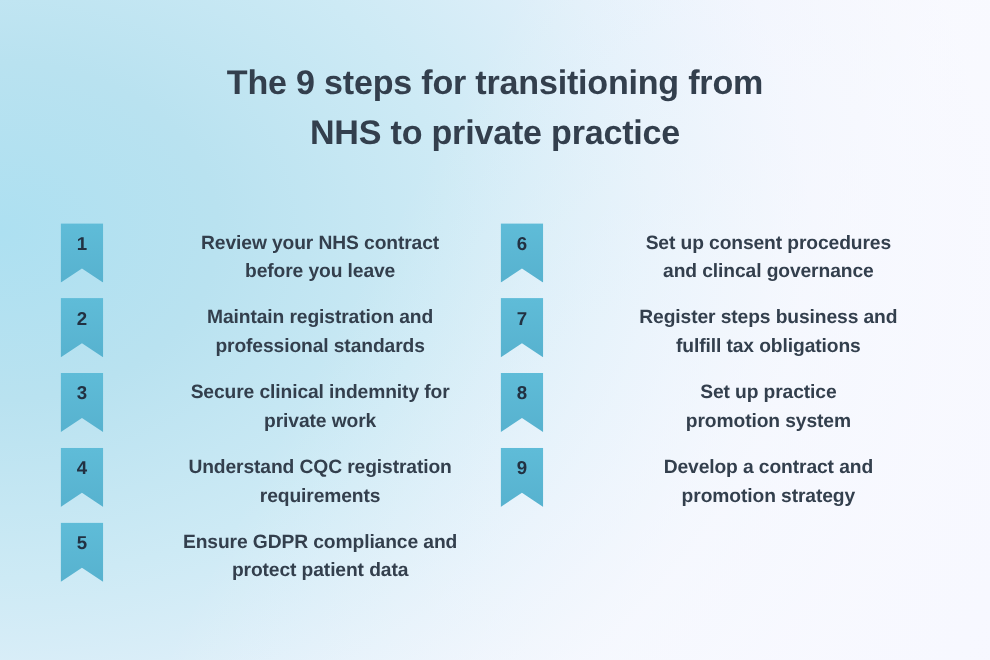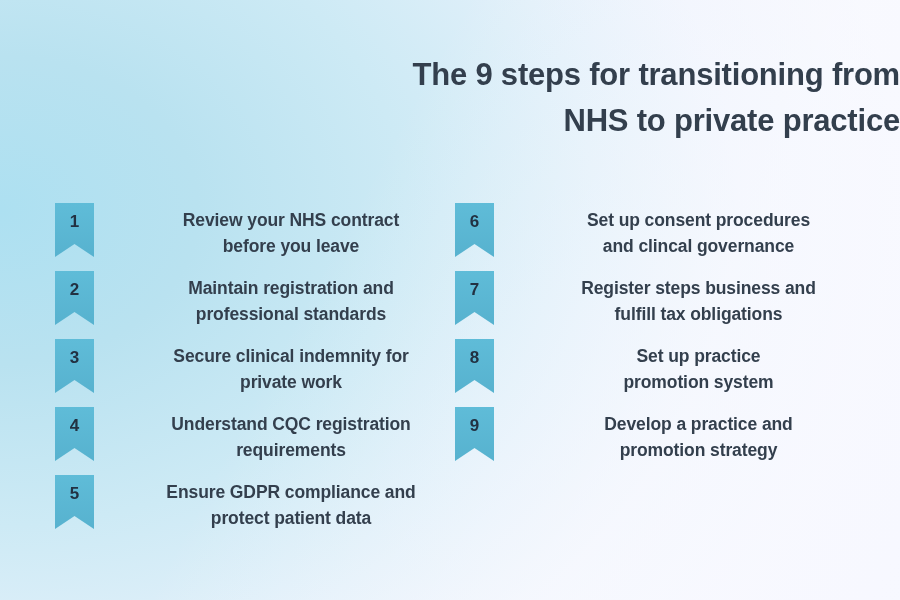--- a/index.html
+++ b/index.html
@@ -39,21 +39,21 @@
     width: 900px;
     height: 600px;
   }
 
   
   .title {
     position: absolute;
     left: 0;
     top: 52px;
     width: 900px;
-    text-align: right;
+    text-align: center;
     color: #333f4d;
     font-size: 31px;
     line-height: 46px;
     font-weight: bold;
     letter-spacing: -0.2px;
     white-space: pre-line;
   }
 
   
   .column {
@@ -188,20 +188,20 @@
           <span class="num">8</span>
         </div>
         <div class="step-text align-left">Set up practice
 promotion system</div>
       </div>
 
       <div class="step" style="top:407px;">
         <div class="ribbon">
           <span class="num">9</span>
         </div>
-        <div class="step-text align-left">Develop a practice and
+        <div class="step-text align-left">Develop a contract and
 promotion strategy</div>
       </div>
 
     </div>
 
   </div>
 </div>
 
 </body></html>

